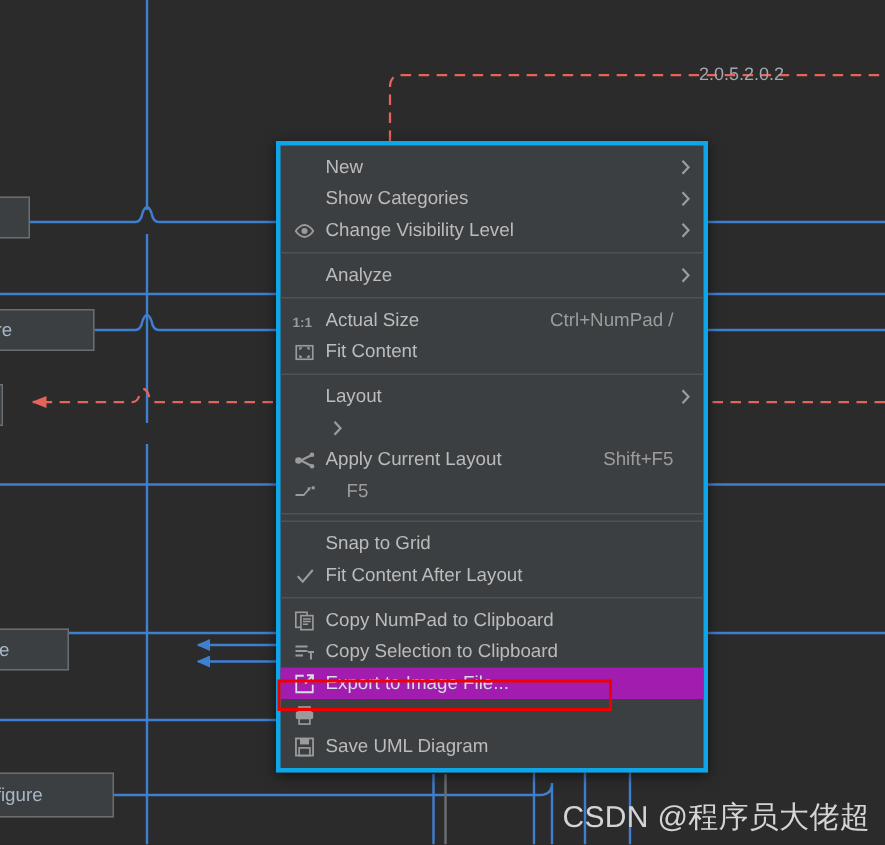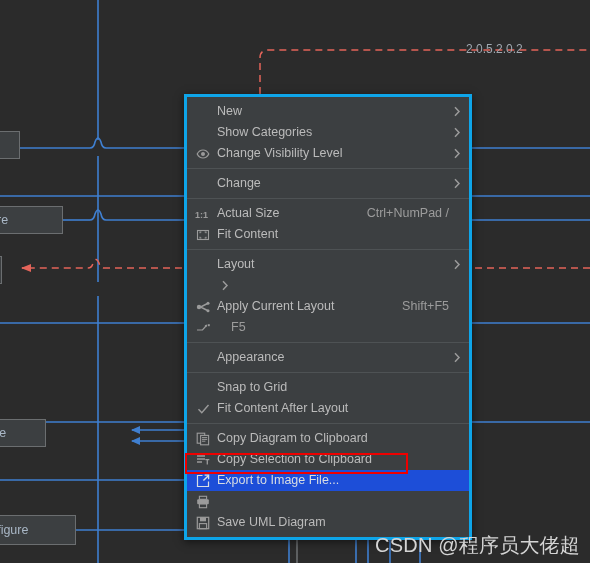--- a/index.html
+++ b/index.html
@@ -81,21 +81,21 @@
     height: 21px;
     padding: 0 8px 0 6px;
     color: #bbbbbb;
     font-size: 12.5px;
     line-height: 21px;
     white-space: nowrap;
     cursor: default;
     box-sizing: border-box;
   }
   .menu-item.selected {
-    background: #1d4ed8;
+    background: #a21caf;
     color: #d8dde3;
   }
   .mi-icon {
     width: 20px;
     min-width: 20px;
     height: 16px;
     display: flex;
     align-items: center;
     justify-content: center;
     margin-right: 4px;
@@ -259,21 +259,21 @@
             <svg width="8" height="11" viewBox="0 0 8 11">
               <path d="M2 1.2L6 5.5L2 9.8" fill="none" stroke="#9b9b9b" stroke-width="1.5"></path>
             </svg>
           </span>
         </div>
       </div>
       <div class="menu-sep"></div>
       <div class="menu-group">
         <div class="menu-item">
           <span class="mi-icon"></span>
-          <span class="mi-label">Change</span>
+          <span class="mi-label">Analyze</span>
           <span class="mi-arrow">
             <svg width="8" height="11" viewBox="0 0 8 11">
               <path d="M2 1.2L6 5.5L2 9.8" fill="none" stroke="#9b9b9b" stroke-width="1.5"></path>
             </svg>
           </span>
         </div>
       </div>
       <div class="menu-sep"></div>
       <div class="menu-group">
         <div class="menu-item">
@@ -335,31 +335,20 @@
               <path d="M1 8h5.5L10 4" fill="none" stroke="#9b9b9b" stroke-width="1.2"></path>
               <path d="M8.6 3.2l2.6-.6-.6 2.6z" fill="#9b9b9b"></path>
               <rect x="11.8" y="2.2" width="2" height="2" fill="#9b9b9b"></rect>
             </svg>
           </span>
           <span class="mi-accel">F5</span>
           <span class="mi-arrow"></span>
         </div>
       </div>
       <div class="menu-sep"></div>
-      <div class="menu-group">
-        <div class="menu-item">
-          <span class="mi-icon"></span>
-          <span class="mi-label">Appearance</span>
-          <span class="mi-arrow">
-            <svg width="8" height="11" viewBox="0 0 8 11">
-              <path d="M2 1.2L6 5.5L2 9.8" fill="none" stroke="#9b9b9b" stroke-width="1.5"></path>
-            </svg>
-          </span>
-        </div>
-      </div>
       <div class="menu-sep"></div>
       <div class="menu-group">
         <div class="menu-item">
           <span class="mi-icon"></span>
           <span class="mi-label">Snap to Grid</span>
           <span class="mi-arrow"></span>
         </div>
         <div class="menu-item">
           <span class="mi-icon">
             <svg width="13" height="12" viewBox="0 0 13 12">
@@ -373,21 +362,21 @@
       <div class="menu-sep"></div>
       <div class="menu-group">
         <div class="menu-item">
           <span class="mi-icon">
             <svg width="14" height="14" viewBox="0 0 14 14">
               <rect x="1.2" y="1.2" width="7.5" height="10" fill="none" stroke="#9b9b9b" stroke-width="1.1"></rect>
               <rect x="4.6" y="3.4" width="8" height="9.4" fill="#3c3f41" stroke="#9b9b9b" stroke-width="1.1"></rect>
               <path d="M6 5.6h5.2M6 7.4h5.2M6 9.2h3.4" stroke="#9b9b9b" stroke-width="1"></path>
             </svg>
           </span>
-          <span class="mi-label">Copy Diagram to Clipboard</span>
+          <span class="mi-label">Copy NumPad to Clipboard</span>
           <span class="mi-arrow"></span>
         </div>
         <div class="menu-item">
           <span class="mi-icon">
             <svg width="14" height="14" viewBox="0 0 14 14">
               <path d="M1 3h8M1 6h8M1 9h5" stroke="#9b9b9b" stroke-width="1.3" fill="none"></path>
               <path d="M9.3 6.6h4M11.3 6.6v5" stroke="#9b9b9b" stroke-width="1.3" fill="none"></path>
             </svg>
           </span>
           <span class="mi-label">Copy Selection to Clipboard</span>

